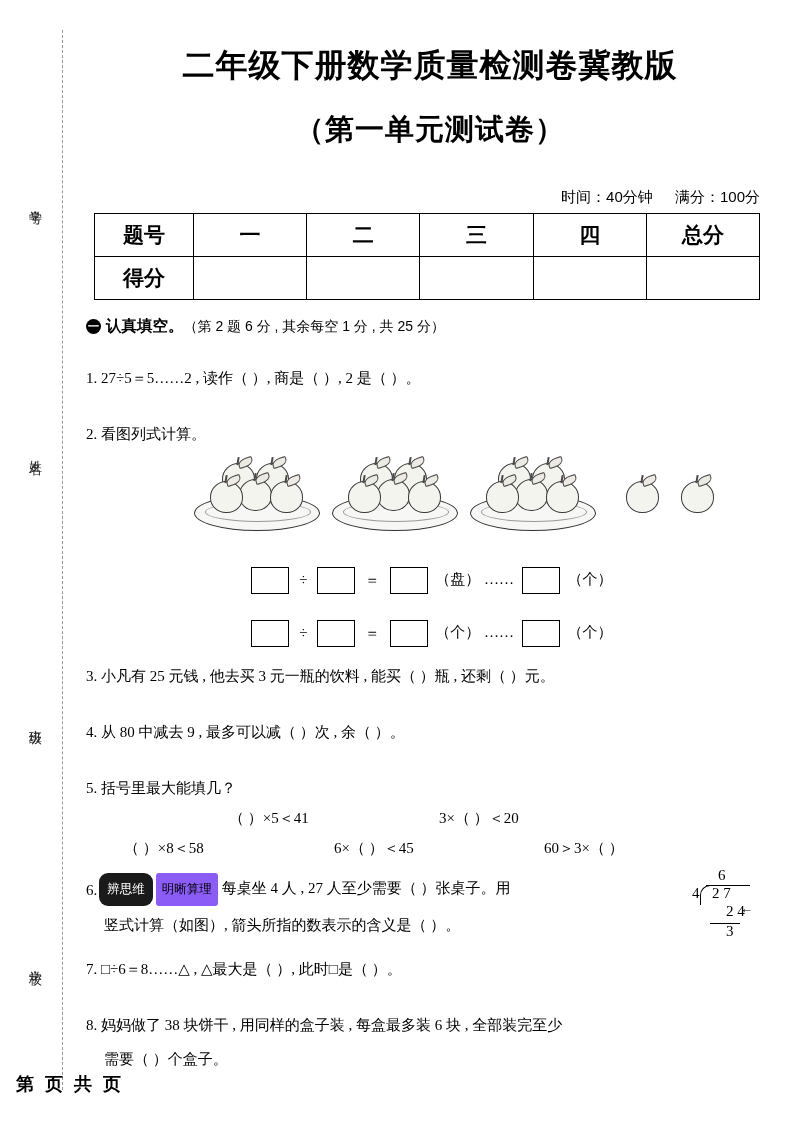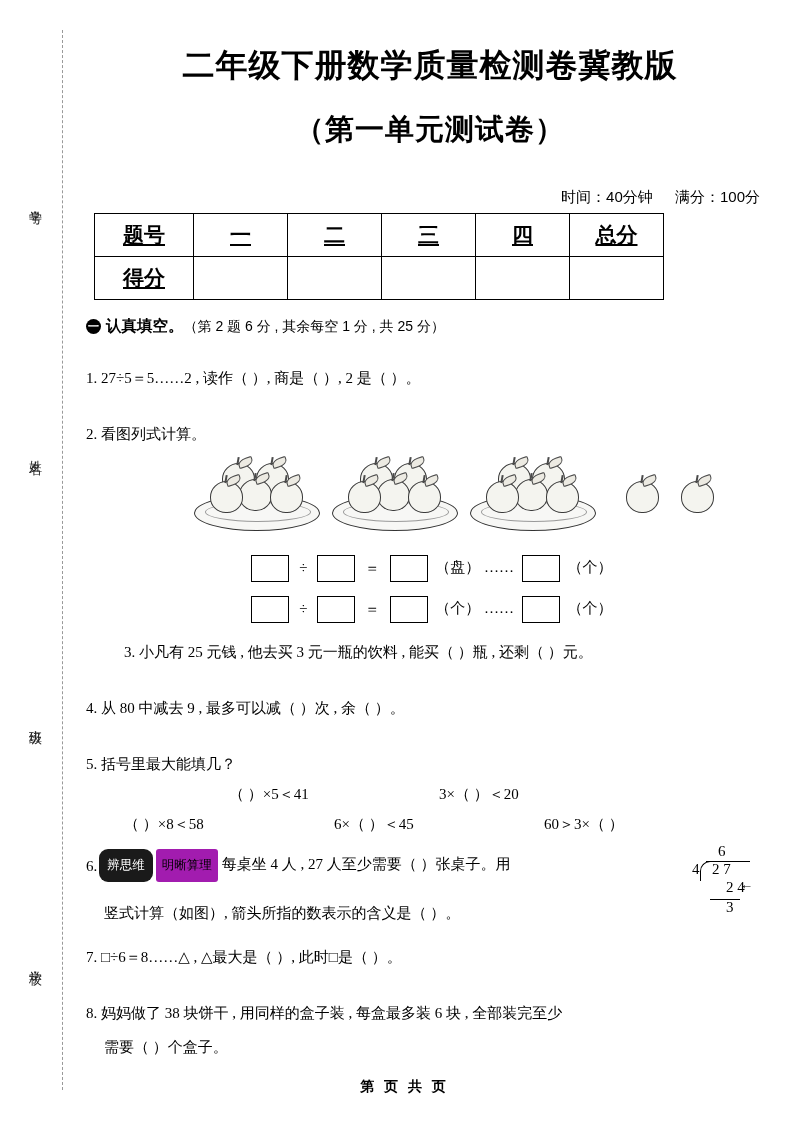--- a/index.html
+++ b/index.html
@@ -80,24 +80,23 @@
     text-align: right;
     font-size: 15px;
     margin-top: 38px;
     padding-right: 14px;
     font-family: "Liberation Sans", "DejaVu Sans", sans-serif;
   }
   .meta span { margin-left: 18px; }
 
   table.score {
     border-collapse: collapse;
-    width: 570px;
+    width: 666px;
     margin: 6px 0 0 8px;
     table-layout: fixed;
-    text-decoration: underline;
   }
   table.score td {
     border: 1px solid #000;
     height: 40px;
     text-align: center;
     font-size: 21px;
     font-family: "Liberation Sans", "DejaVu Sans", sans-serif;
     font-weight: bold;
   }
   table.score td.head { width: 96px; }
@@ -187,21 +186,21 @@
   .single-apples {
     position: absolute;
     top: 26px;
   }
   .single-apples .apple { position: relative; display: inline-block; margin-right: 18px; }
 
   
   .box-row {
     text-align: center;
     font-size: 15px;
-    margin-top: 14px;
+    margin-top: 26px;
     font-family: "Liberation Serif", "DejaVu Serif", serif;
   }
   .abox {
     display: inline-block;
     width: 36px; height: 25px;
     border: 1.4px solid #000;
     vertical-align: middle;
     margin: 0 4px;
   }
   .op { display: inline-block; margin: 0 2px; vertical-align: middle; }
@@ -220,21 +219,21 @@
     background: #1a1a1a;
     color: #fff;
     border-radius: 9px;
     padding: 1px 8px 2px 8px;
     font-size: 12.5px;
     font-family: "Liberation Sans", "DejaVu Sans", sans-serif;
     margin: 0 3px 0 2px;
     white-space: nowrap;
   }
   .tag-light {
-    background: #a21caf;
+    background: #8b5cf6;
     color: #000;
     border-radius: 3px;
     padding: 1px 6px 2px 6px;
     font-size: 12.5px;
     font-family: "Liberation Sans", "DejaVu Sans", sans-serif;
     margin-right: 4px;
     white-space: nowrap;
   }
 
   
@@ -284,22 +283,21 @@
   .div-arrow {
     position: absolute;
     left: 64px; top: 32px;
     font-size: 13px;
   }
 
   .footer {
     position: absolute;
     left: 16px; right: 0;
     bottom: 26px;
-    text-align: center;
-    font-size: 14px;
+    font-size: 18px;
     font-family: "Liberation Sans", "DejaVu Sans", sans-serif;
     font-weight: bold;
     letter-spacing: 3px;
   }
 </style>
 </head>
 <body>
 
 <div class="page">
 
@@ -400,21 +398,21 @@
       <span class="op">÷</span>
       <span class="abox"></span>
       <span class="op">＝</span>
       <span class="abox"></span>
       <span>（个）</span>
       <span>……</span>
       <span class="abox"></span>
       <span>（个）</span>
     </div>
 
-    <div class="q" style="margin-top:14px;margin-left:38px;">3. 小凡有 25 元钱 , 他去买 3 元一瓶的饮料 , 能买（        ）瓶 , 还剩（        ）元。</div>
+    <div class="q" style="margin-top:14px;">3. 小凡有 25 元钱 , 他去买 3 元一瓶的饮料 , 能买（        ）瓶 , 还剩（        ）元。</div>
     <div class="q">4. 从 80 中减去 9 , 最多可以减（        ）次 , 余（        ）。</div>
     <div class="q">5. 括号里最大能填几？</div>
 
     <div class="cols3">
       <div>（        ）×5＜41</div>
       <div>3×（        ）＜20</div>
     </div>
     <div class="cols3">
       <div>（        ）×8＜58</div>
       <div>6×（        ）＜45</div>
@@ -422,21 +420,21 @@
     </div>
 
     <div style="position:relative; margin-top:10px;">
       <div class="q" style="margin-top:0; width:560px;">
         <span class="tagwrap">
           <span>6.</span>
           <span class="tag-dark">辨思维</span>
           <span class="tag-light">明晰算理</span>
         </span><span>每桌坐 4 人 , 27 人至少需要（        ）张桌子。用</span>
       </div>
-      <div class="q indent" style="margin-top:16px; width:560px;">竖式计算（如图）, 箭头所指的数表示的含义是（                ）。</div>
+      <div class="q indent" style="margin-top:4px; width:560px;">竖式计算（如图）, 箭头所指的数表示的含义是（                ）。</div>
 
       <div class="division" style="top:-4px;">
         <span class="div-quot">6</span>
         <span class="div-body">4</span>
         <span class="div-hook"></span>
         <span class="div-bar"></span>
         <span class="div-body" style="left:36px;">2 7</span>
         <span class="div-sub">2 4</span>
         <span class="div-arrow">←</span>
         <span class="div-line2"></span>

